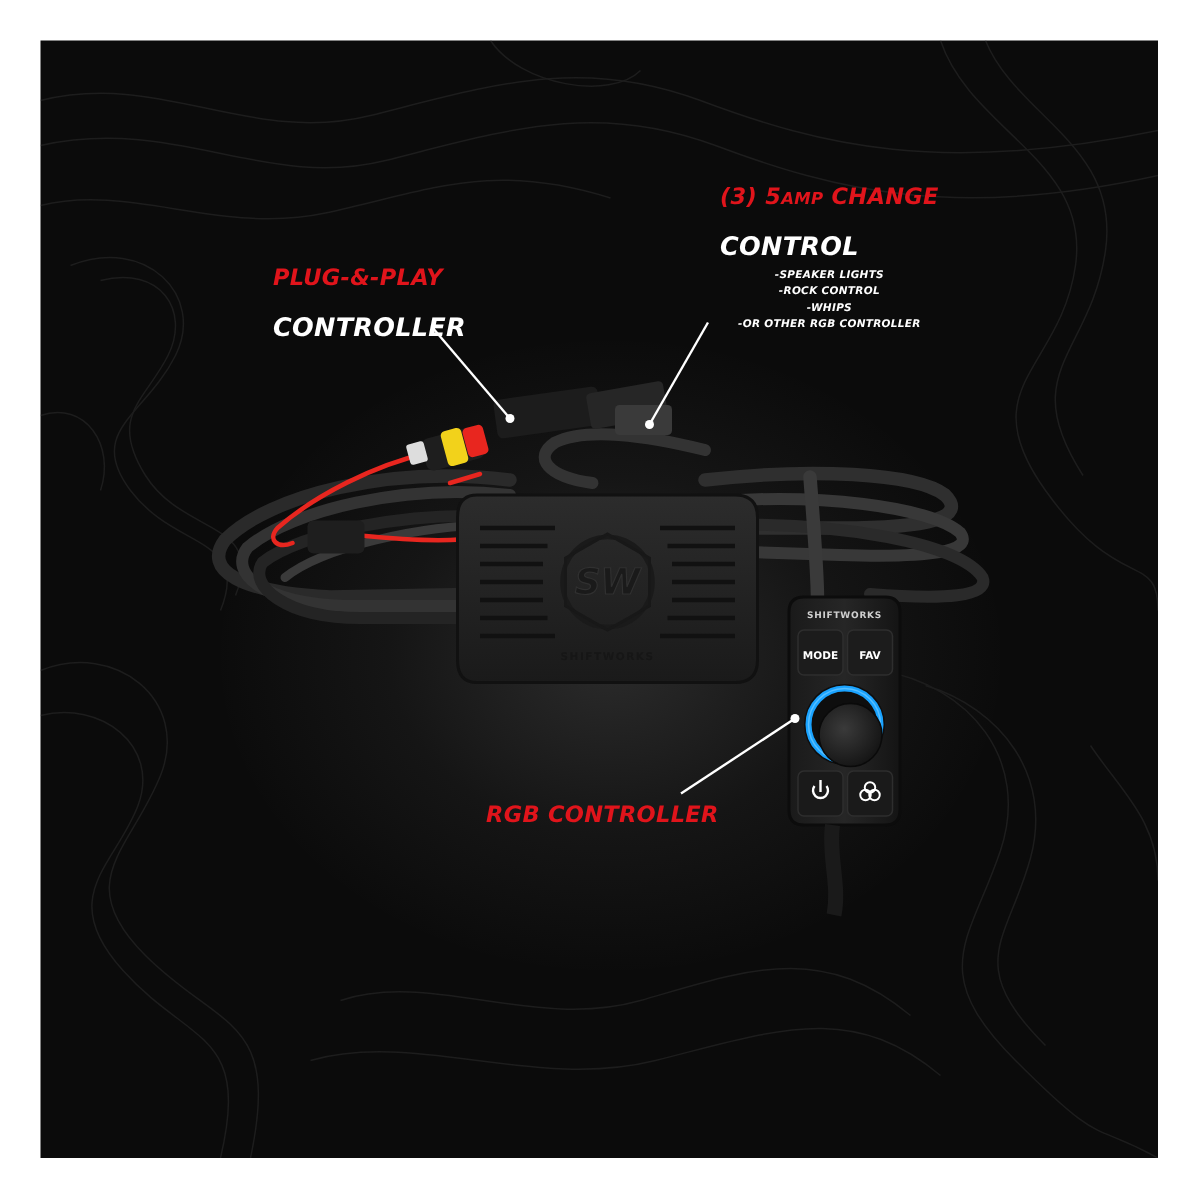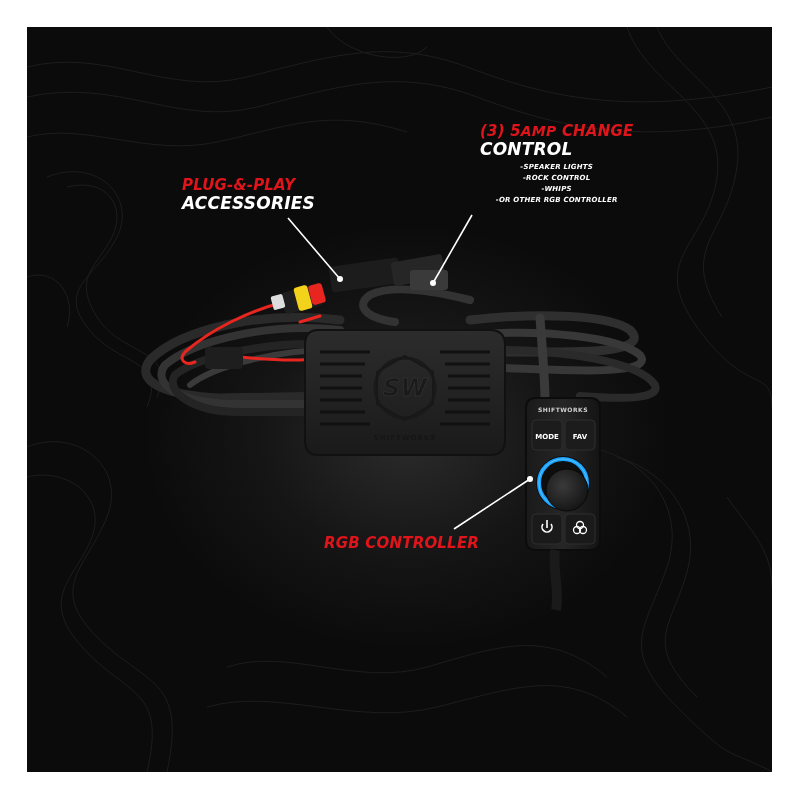--- a/index.html
+++ b/index.html
@@ -3,24 +3,24 @@
 <meta charset="utf-8">
 <style>
   html,body{margin:0;padding:0;background:#ffffff;}
   body{width:800px;height:800px;position:relative;overflow:hidden;font-family:"DejaVu Sans","Liberation Sans",sans-serif;}
   .panel{position:absolute;left:27px;top:27px;width:745px;height:745px;background:#0b0b0b;overflow:hidden;}
   .panel .glow{position:absolute;left:120px;top:200px;width:520px;height:420px;border-radius:50%;
     background:radial-gradient(ellipse at center,rgba(70,70,70,0.55) 0%,rgba(40,40,40,0.35) 40%,rgba(11,11,11,0) 72%);}
   .topo{position:absolute;left:0;top:0;width:745px;height:745px;}
   .callout{position:absolute;font-style:italic;font-weight:bold;line-height:1;}
   .callout .title-red{color:#e0141b;font-size:15px;letter-spacing:0.2px;}
-  .callout .title-white{color:#ffffff;font-size:17px;letter-spacing:0.2px;margin-top:2px;font-style:italic;}
+  .callout .title-white{color:#ffffff;font-size:17px;letter-spacing:0.2px;margin-top:18px;font-style:italic;}
   .callout ul{list-style:none;margin:4px 0 0 0;padding:0;}
   .callout li{color:#ffffff;font-size:7px;line-height:11px;letter-spacing:0.2px;text-align:center;}
-  .callout .small-caps{font-size:14px;}
+  .callout .small-caps{font-size:11px;}
   .lines{position:absolute;left:0;top:0;width:800px;height:800px;pointer-events:none;}
   .art{position:absolute;left:0;top:0;width:800px;height:800px;}
 </style>
 </head>
 <body>
 
 <div class="panel">
   <div class="glow"></div>
   <svg class="topo" viewBox="0 0 745 745" fill="none" stroke="#1d1d1d" stroke-width="1">
     <path d="M0 40 C80 20 140 70 220 50 S360 10 440 40 S600 90 745 60"></path>
@@ -160,18 +160,18 @@
   <ul>
     <li>-SPEAKER LIGHTS</li>
     <li>-ROCK CONTROL</li>
     <li>-WHIPS</li>
     <li>-OR OTHER RGB CONTROLLER</li>
   </ul>
 </div>
 
 <div class="callout" style="left:182px;top:178px;">
   <div class="title-red">PLUG-&amp;-PLAY</div>
-  <div class="title-white">ACCESSORIES</div>
+  <div class="title-white">CONTROLLER</div>
 </div>
 
 <div class="callout" style="left:324px;top:536px;">
   <div class="title-red">RGB CONTROLLER</div>
 </div>
 
 </body></html>

